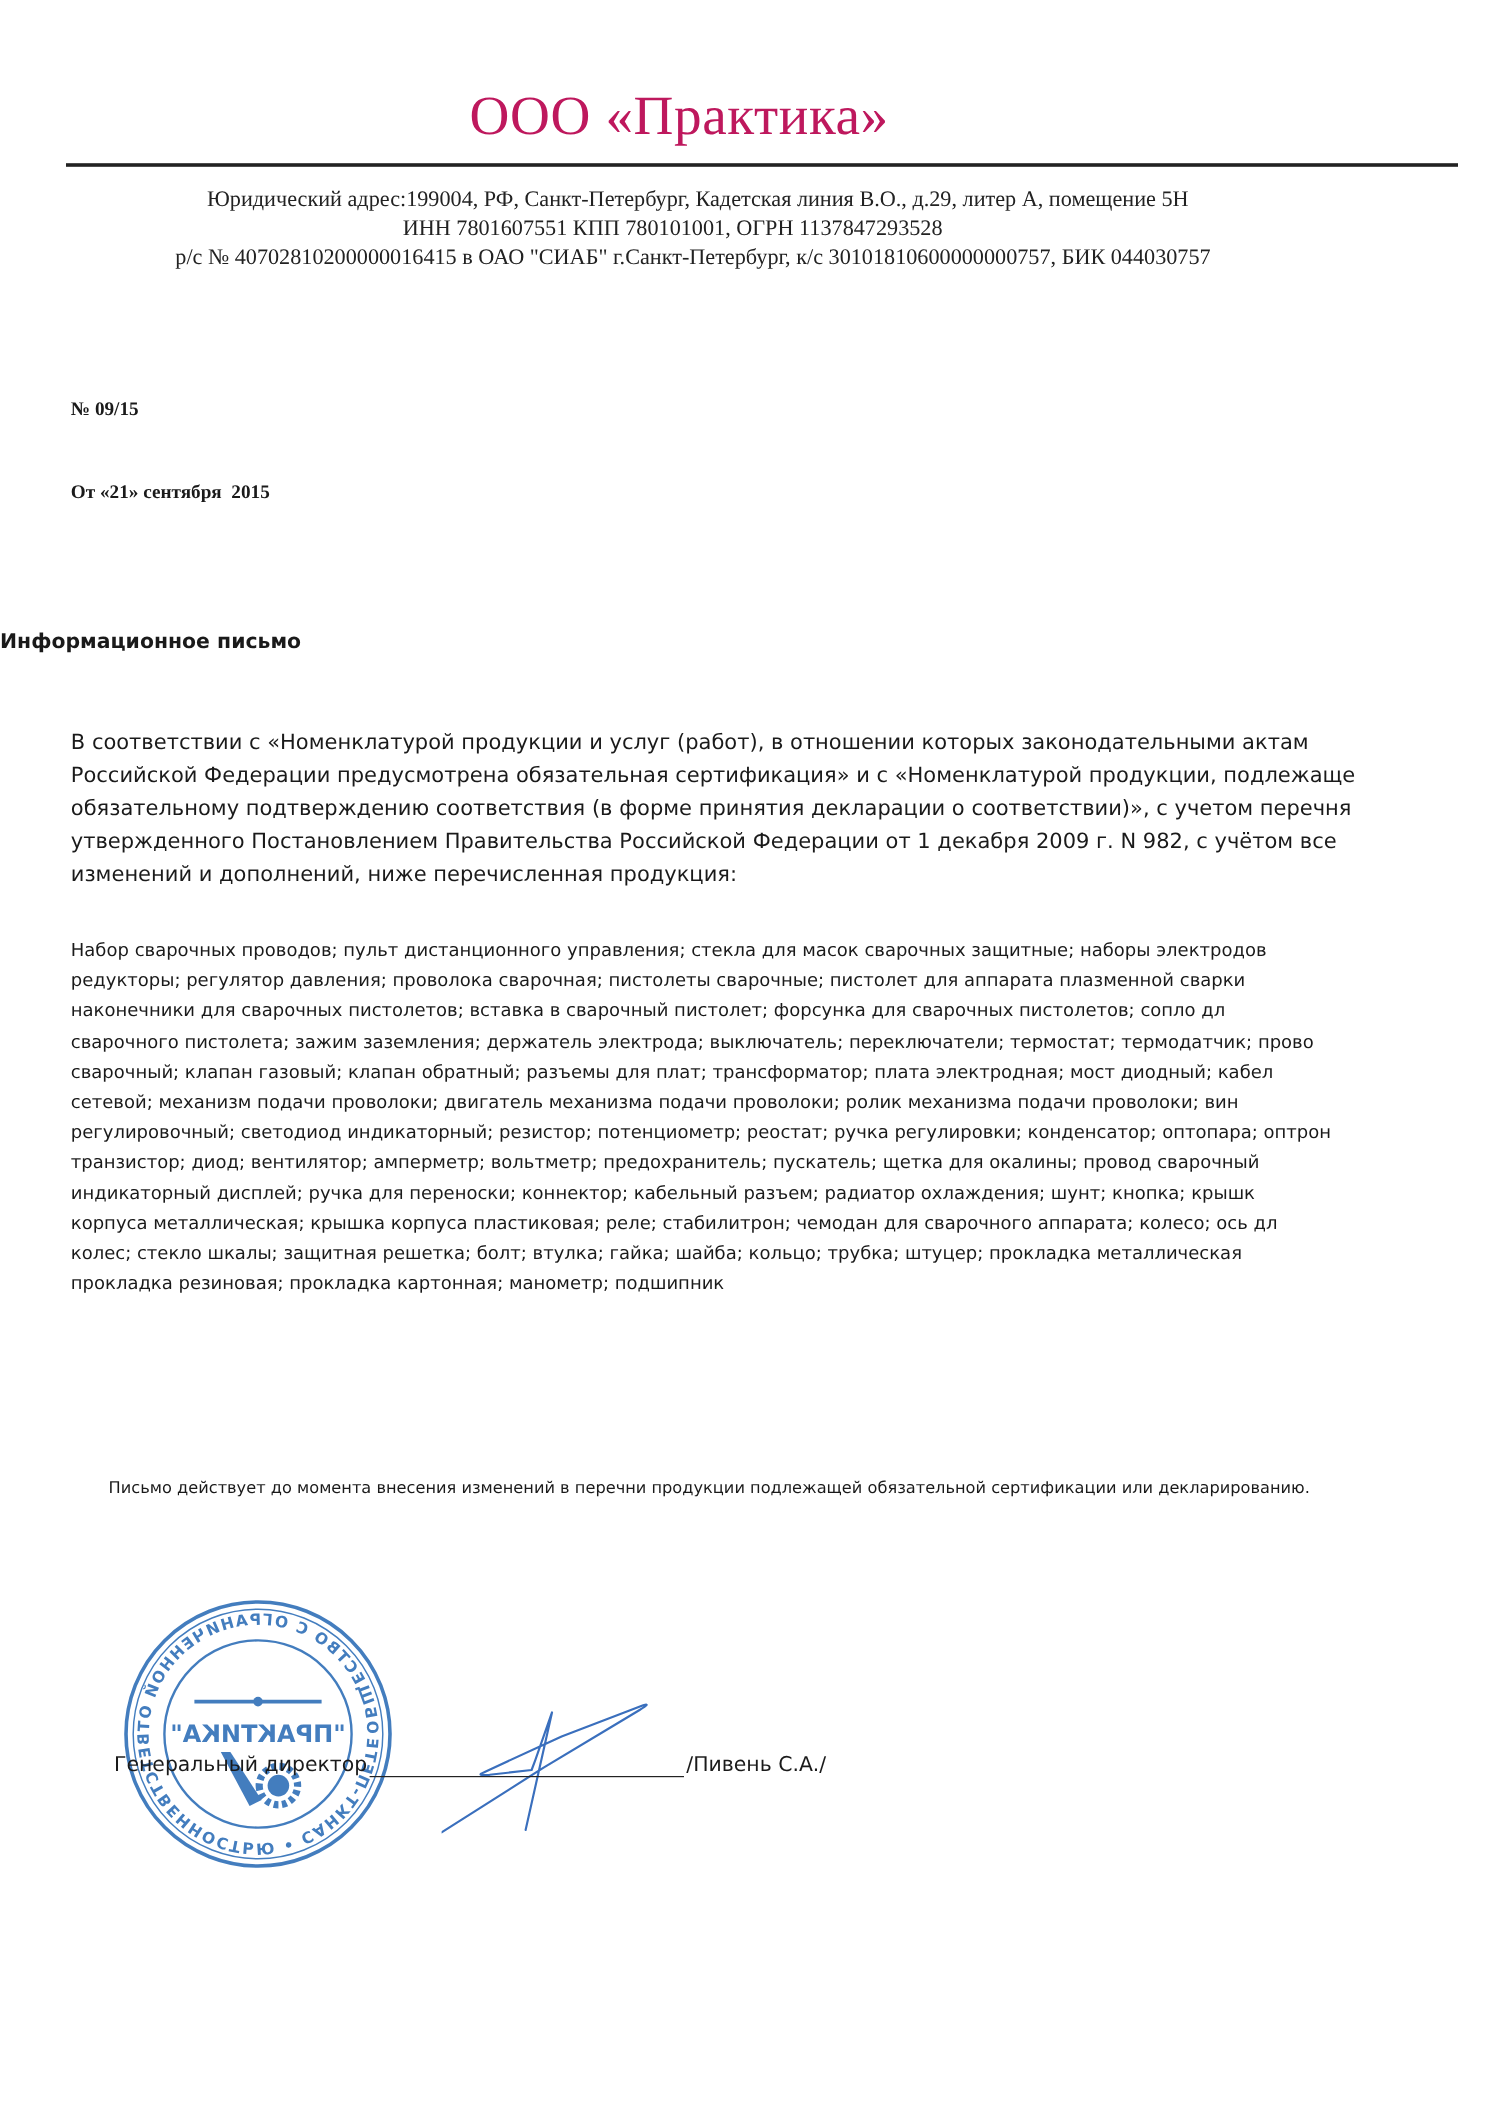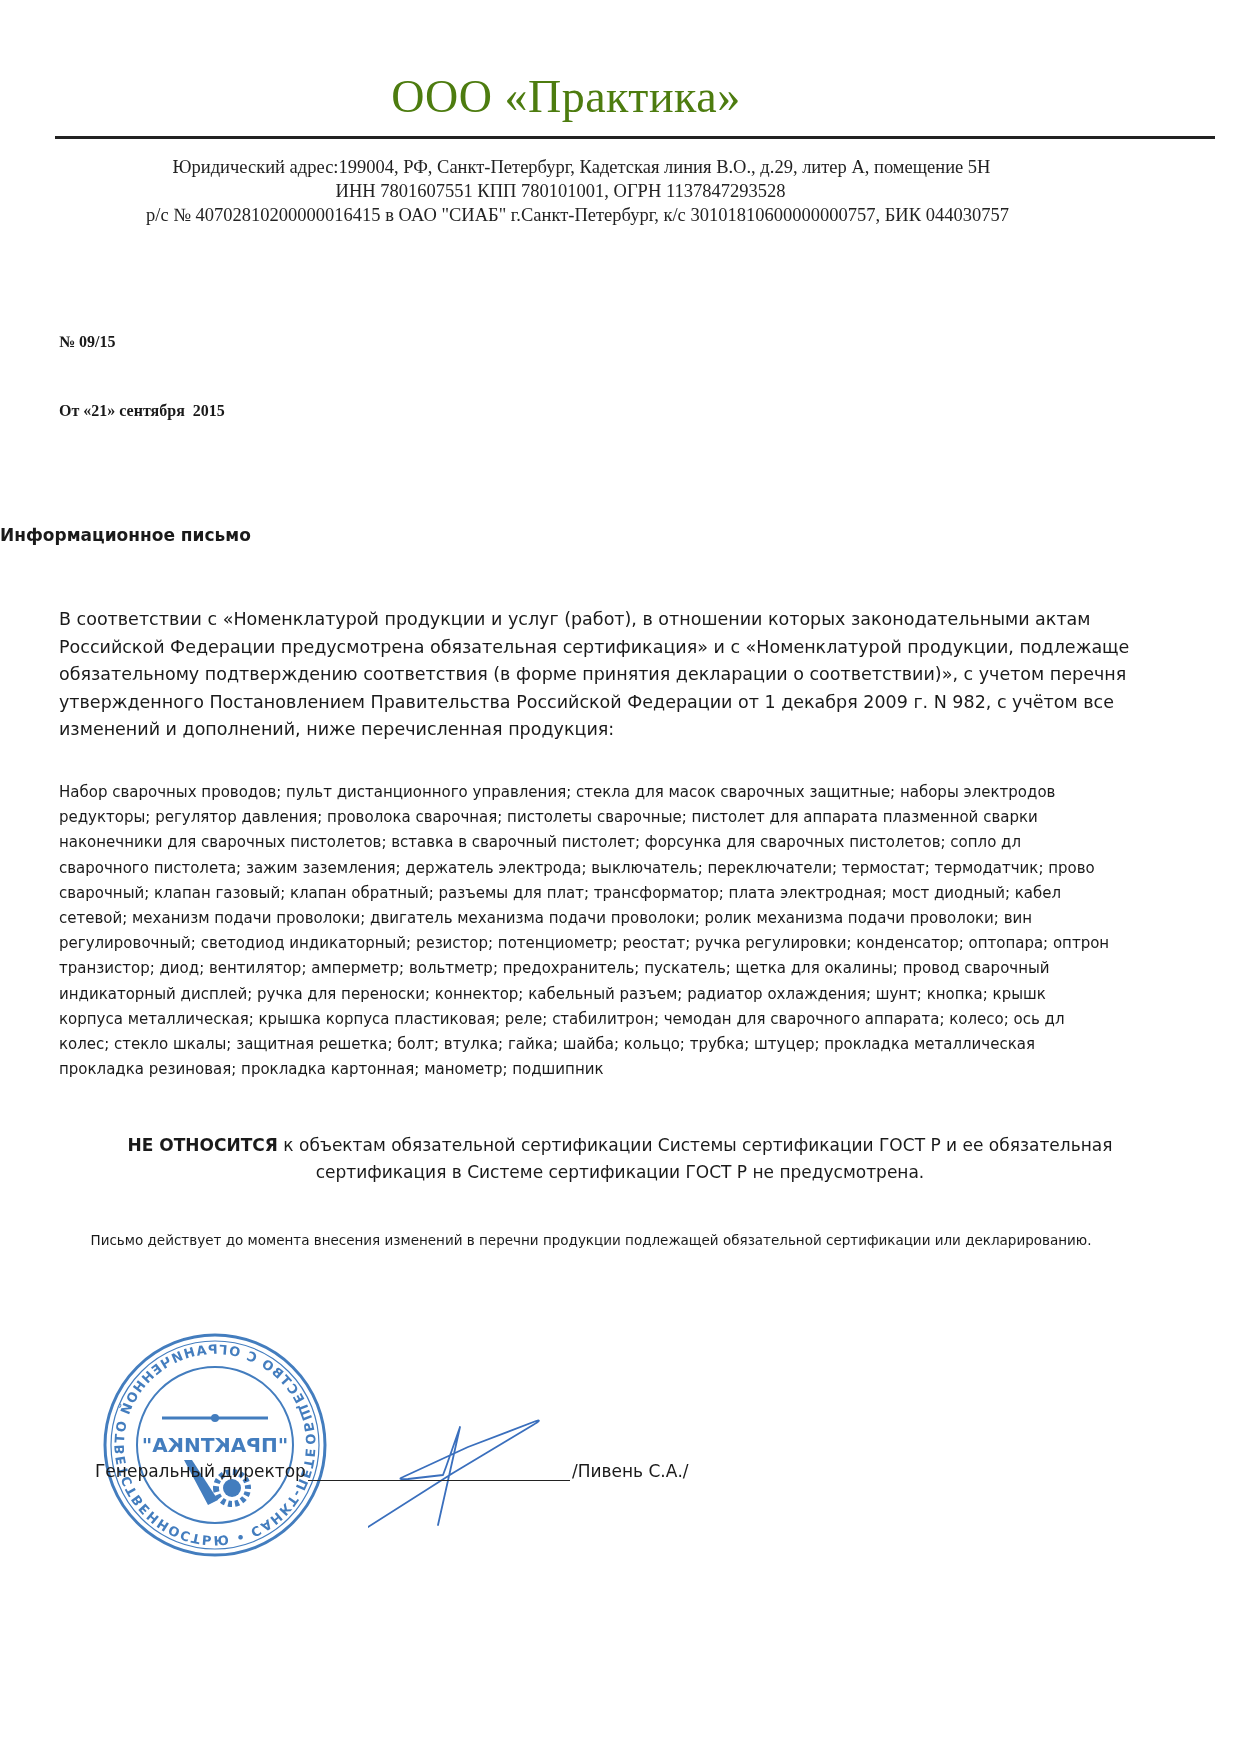--- a/index.html
+++ b/index.html
@@ -1,21 +1,21 @@
 <!DOCTYPE html>
 <html><head>
   <meta charset="utf-8">
   <style>
     html, body { margin: 0; padding: 0; background: #ffffff; }
     body { width: 1240px; height: 1754px; position: relative; overflow: hidden; color: #1a1a1a; }
     .serif { font-family: "Liberation Serif", "DejaVu Serif", serif; }
     .sans { font-family: "DejaVu Sans", "Liberation Sans", sans-serif; }
     .abs { position: absolute; }
 
-    #company-name { left: 0; width: 1132px; top: 70px; text-align: center; font-size: 46px; color: #4d7c0f; letter-spacing: 0.5px; }
+    #company-name { left: 0; width: 1132px; top: 70px; text-align: center; font-size: 46px; color: #be185d; letter-spacing: 0.5px; }
     #header-rule { left: 55px; width: 1160px; top: 136px; height: 3px; background: #222; }
     .req { left: 0; width: 1121px; text-align: center; font-size: 18.5px; color: #222; }
     #req1 { top: 157px; padding-left: 42px; box-sizing: border-box; }
     #req2 { top: 181px; }
     #req3 { top: 205px; padding-left: 34px; box-sizing: border-box; white-space: nowrap; }
 
     #doc-number { left: 59px; top: 333px; font-size: 16px; font-weight: bold; }
     #doc-date { left: 59px; top: 402px; font-size: 16px; font-weight: bold; white-space: pre; }
 
     #letter-title { left: 0; width: 1240px; top: 525px; text-align: left; font-size: 17px; font-weight: bold; }
@@ -68,22 +68,20 @@
   <span class="line" style="word-spacing: 0px;">сетевой; механизм подачи проволоки; двигатель механизма подачи проволоки; ролик механизма подачи проволоки; вин</span>
   <span class="line" style="word-spacing: 0px;">регулировочный; светодиод индикаторный; резистор; потенциометр; реостат; ручка регулировки; конденсатор; оптопара; оптрон</span>
   <span class="line" style="word-spacing: 0px;">транзистор; диод; вентилятор; амперметр; вольтметр; предохранитель; пускатель; щетка для окалины; провод сварочный</span>
   <span class="line" style="word-spacing: 0px;">индикаторный дисплей; ручка для переноски; коннектор; кабельный разъем; радиатор охлаждения; шунт; кнопка; крышк</span>
   <span class="line" style="word-spacing: 0px;">корпуса металлическая; крышка корпуса пластиковая; реле; стабилитрон; чемодан для сварочного аппарата; колесо; ось дл</span>
   <span class="line" style="word-spacing: 0px;">колес; стекло шкалы; защитная решетка; болт; втулка; гайка; шайба; кольцо; трубка; штуцер; прокладка металлическая</span>
   <span class="line">прокладка резиновая; прокладка картонная; манометр; подшипник</span>
 </div>
 
 <div id="conclusion" class="abs sans">
-  <div><b>НЕ ОТНОСИТСЯ</b><span> к объектам обязательной сертификации Системы сертификации ГОСТ Р и ее обязательная</span></div>
-  <div>сертификация в Системе сертификации ГОСТ Р не предусмотрена.</div>
 </div>
 
 <div id="validity" class="abs sans">Письмо действует до момента внесения изменений в перечни продукции подлежащей обязательной сертификации или декларированию.</div>
 
 <svg id="stamp" class="abs" viewBox="0 0 230 230">
   <g transform="translate(230,0) scale(-1,1)" opacity="0.9">
     <circle cx="115" cy="115" r="110" fill="none" stroke="#2f6fb8" stroke-width="3"></circle>
     <circle cx="115" cy="115" r="104" fill="none" stroke="#2f6fb8" stroke-width="1.2"></circle>
     <circle cx="115" cy="115" r="78" fill="none" stroke="#2f6fb8" stroke-width="2"></circle>
     <defs>

